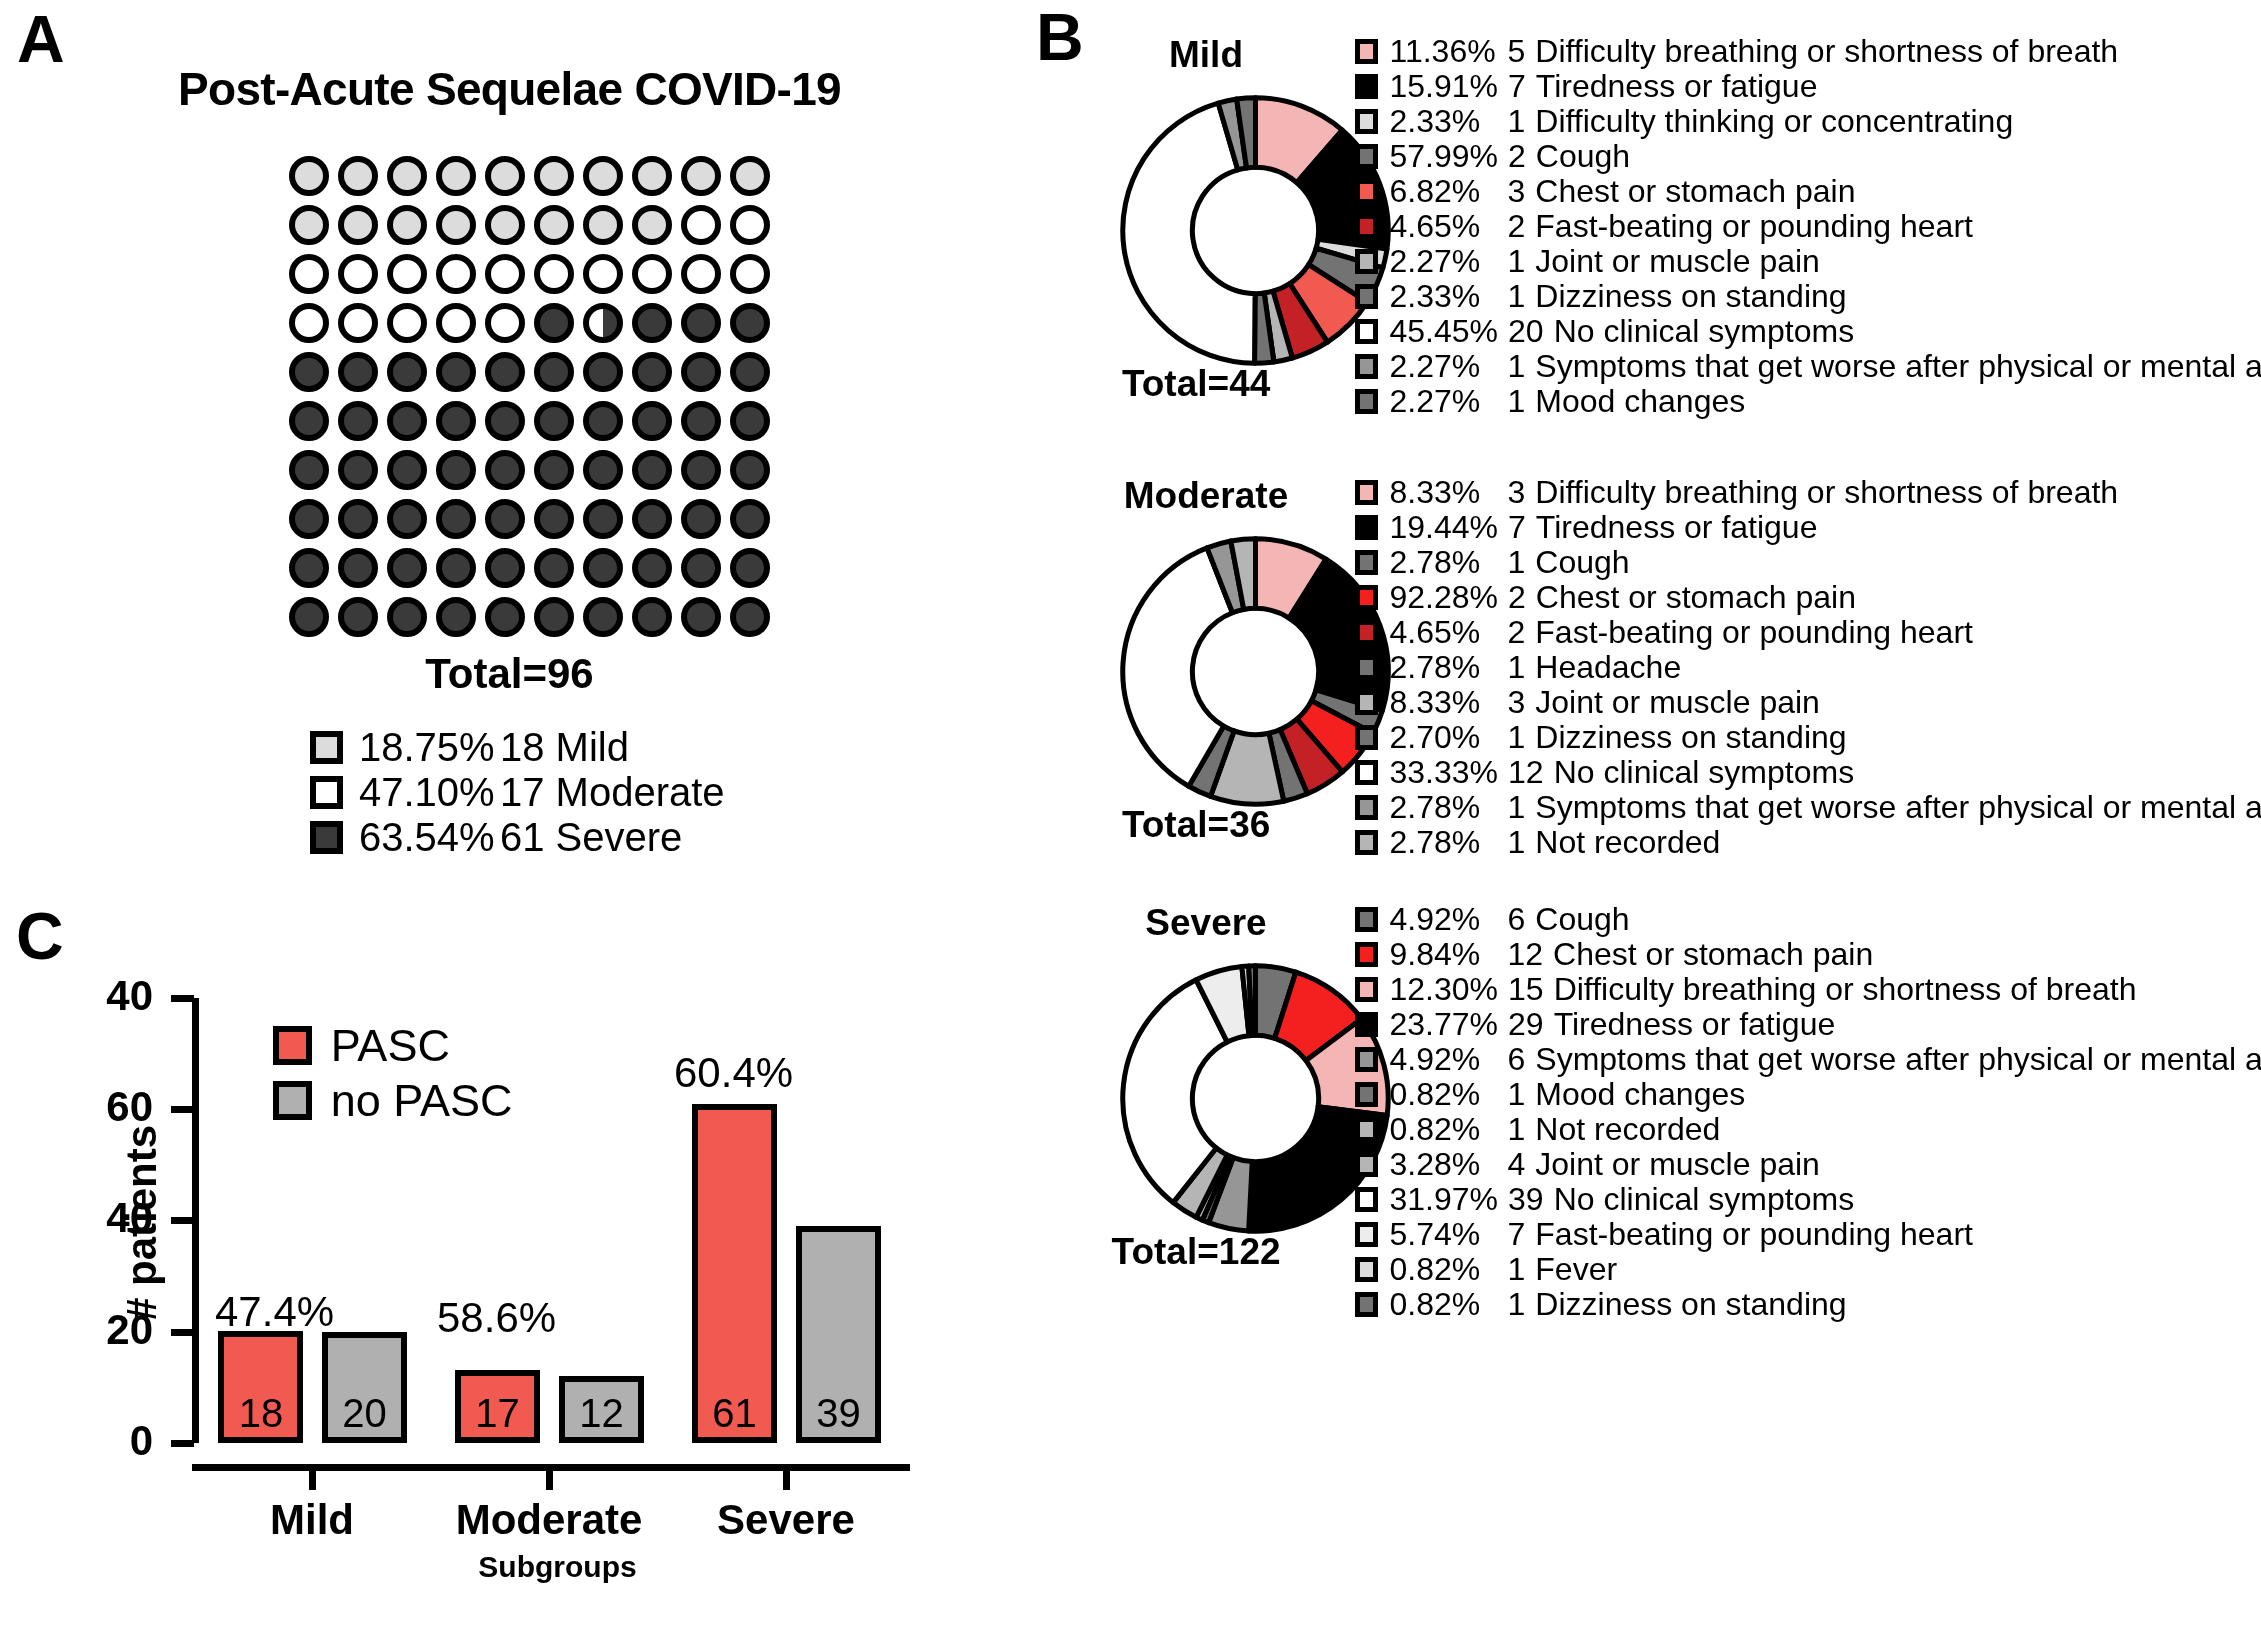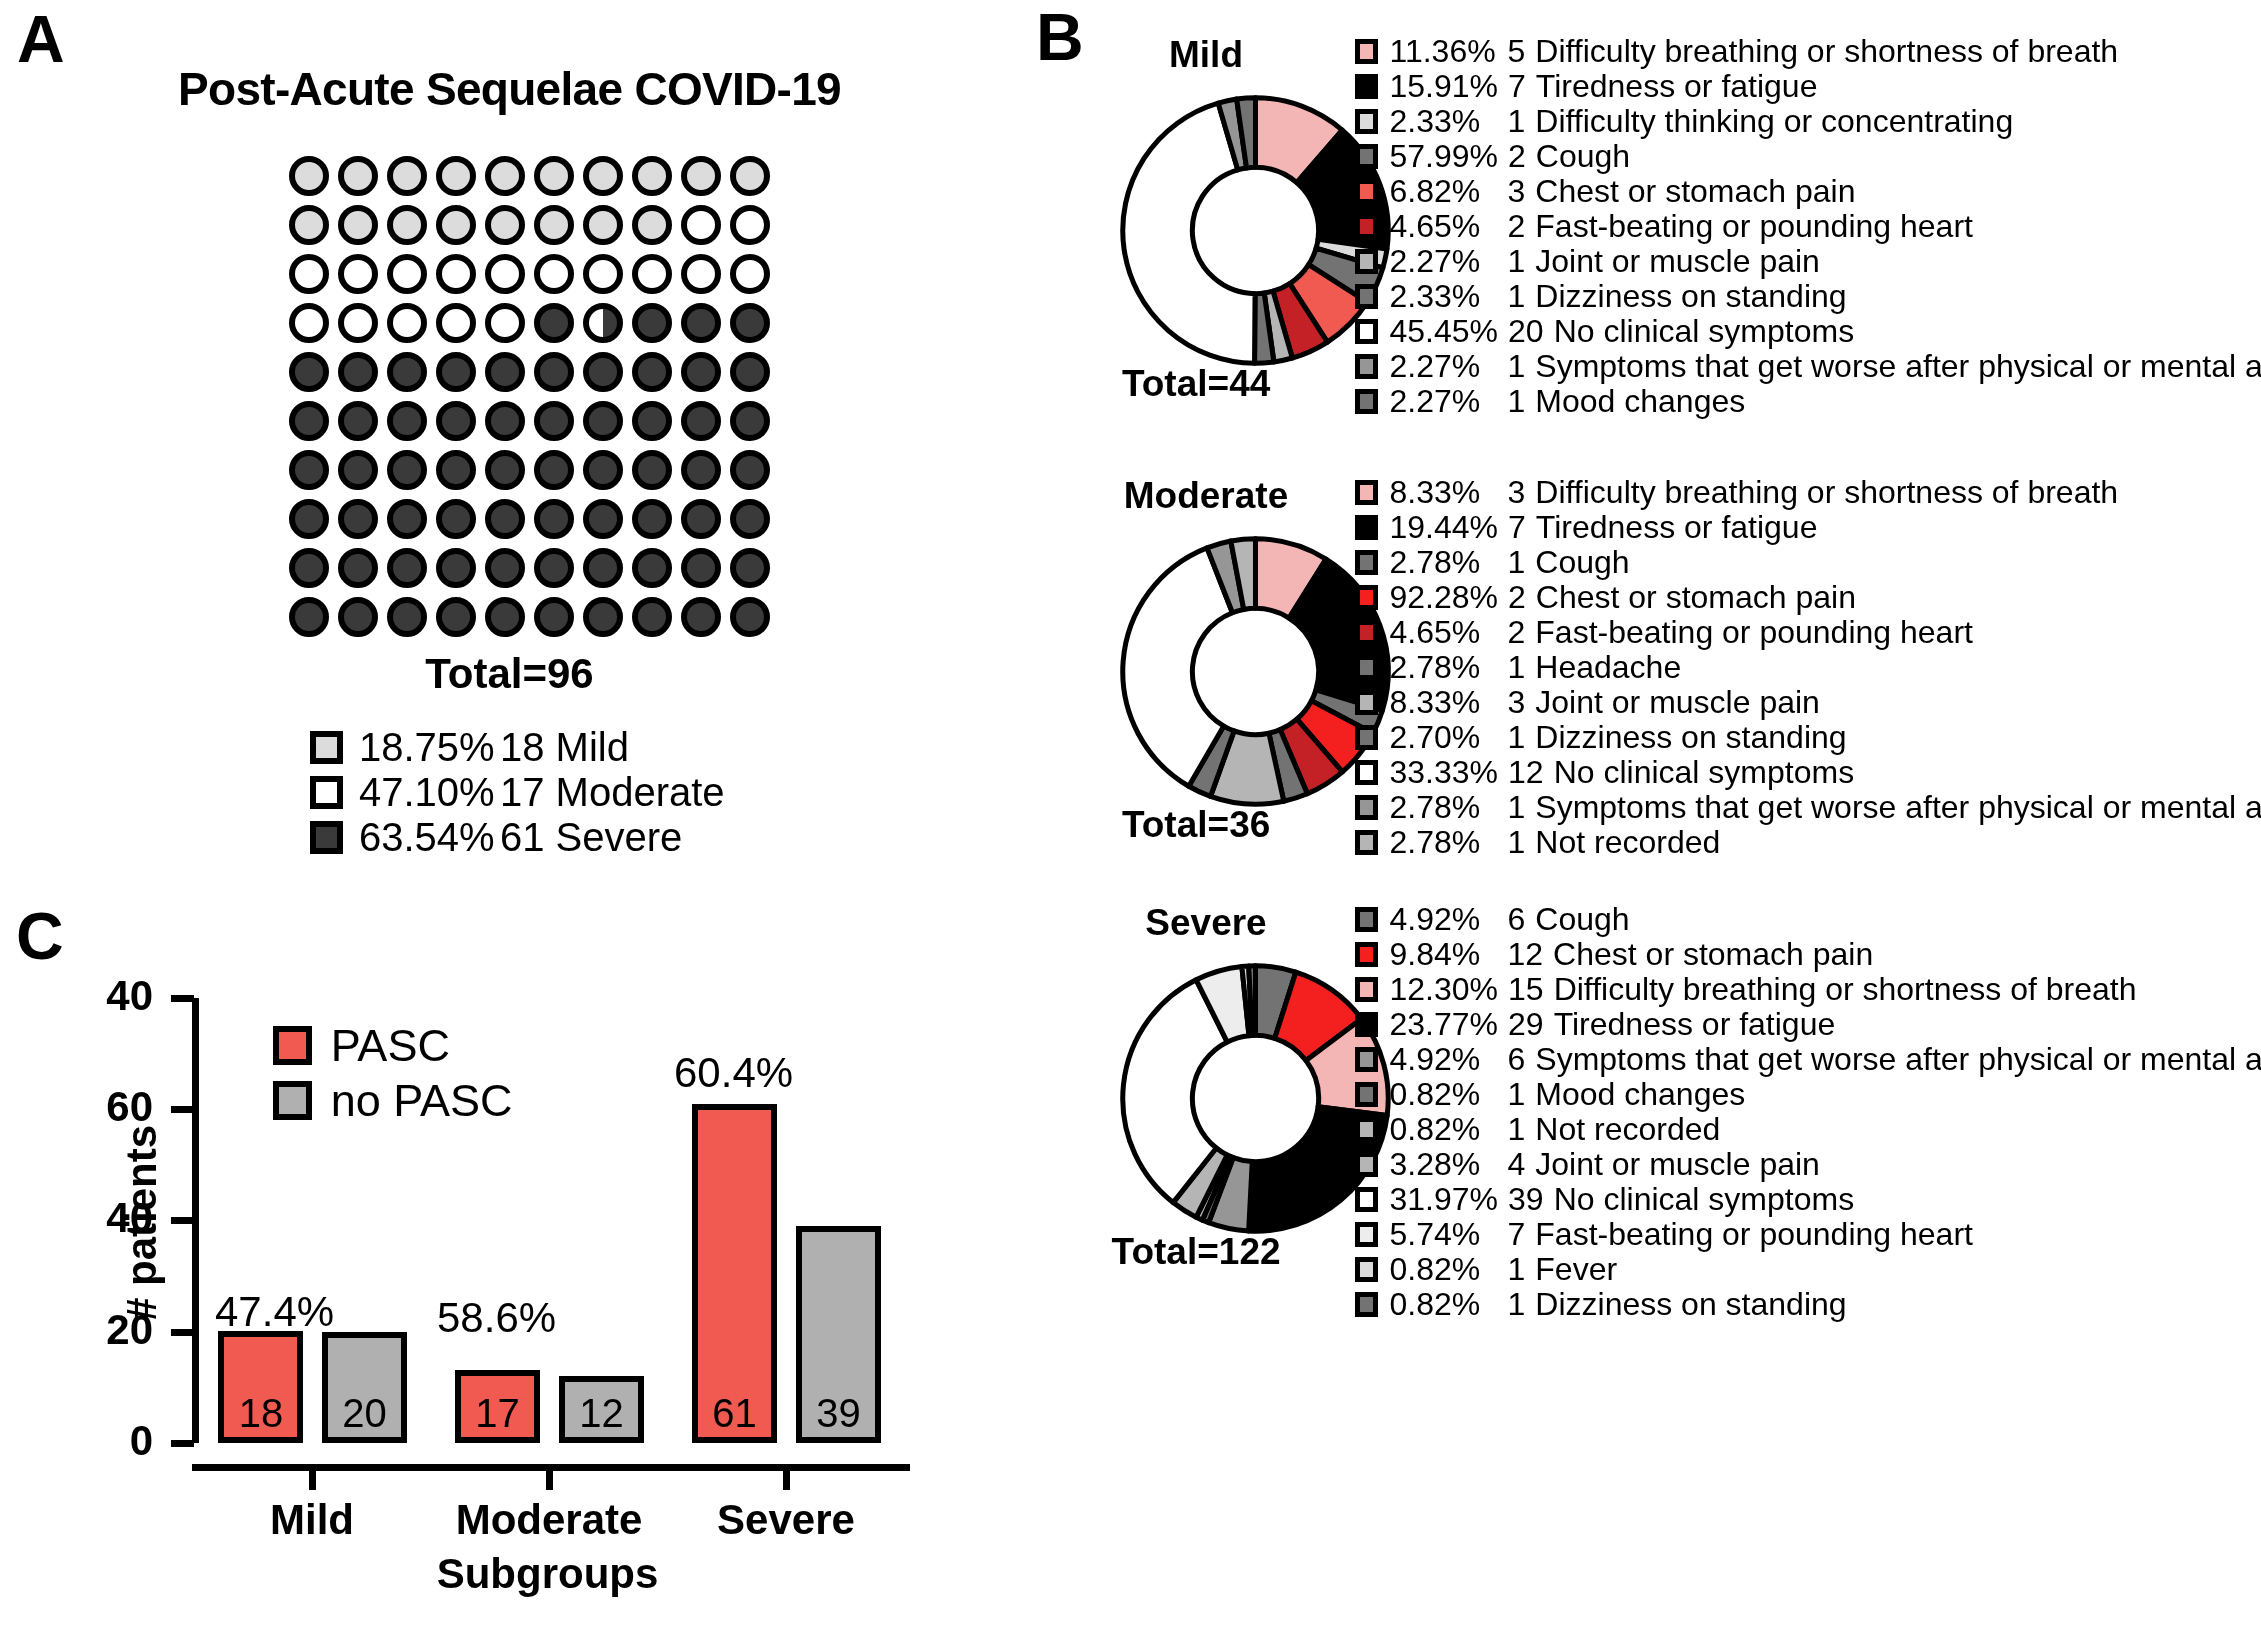--- a/index.html
+++ b/index.html
@@ -76,22 +76,22 @@
   }
   .c-tick-label{position:absolute;right:0;width:108px;text-align:right;
     font-weight:bold;font-size:42px;}
   #c-plot{position:absolute;left:194px;top:108px;width:711px;height:445px;}
   #c-axis-y{position:absolute;left:192px;top:108px;width:6.5px;height:445px;background:#000;}
   .c-tick{position:absolute;left:171px;width:23px;height:6.5px;background:#000;}
   #c-axis-x{position:absolute;left:192px;top:574px;width:718px;height:7.2px;background:#000;}
   .c-xtick{position:absolute;top:581px;width:6.5px;height:18.7px;background:#000;}
   .c-xlabel{position:absolute;top:606px;width:258px;text-align:center;
     font-weight:bold;font-size:42px;}
-  #c-xtitle{position:absolute;left:192px;top:660px;width:711px;text-align:center;
-    font-weight:bold;font-size:42px;}
+  #c-xtitle{position:absolute;left:202px;top:660px;width:711px;text-align:center;
+    font-weight:bold;font-size:30px;}
   .c-bar{position:absolute;bottom:0;border:6.5px solid #000;box-sizing:border-box;
     display:flex;align-items:flex-end;justify-content:center;}
   .c-bar.pasc{background:#f05a50;}
   .c-bar.nopasc{background:#b0b0b0;}
   .c-bar-value{font-size:40px;line-height:1;padding-bottom:4.3px;}
   .c-grp-pct{position:absolute;font-size:42px;white-space:nowrap;}
   #c-legend{position:absolute;left:273px;top:128px;}
   .clg-row{display:flex;align-items:center;height:55px;}
   .clg-swatch{width:39px;height:39px;border:6.5px solid #000;box-sizing:border-box;margin-right:18.7px;}
   .clg-swatch.pasc{background:#f05a50;}

